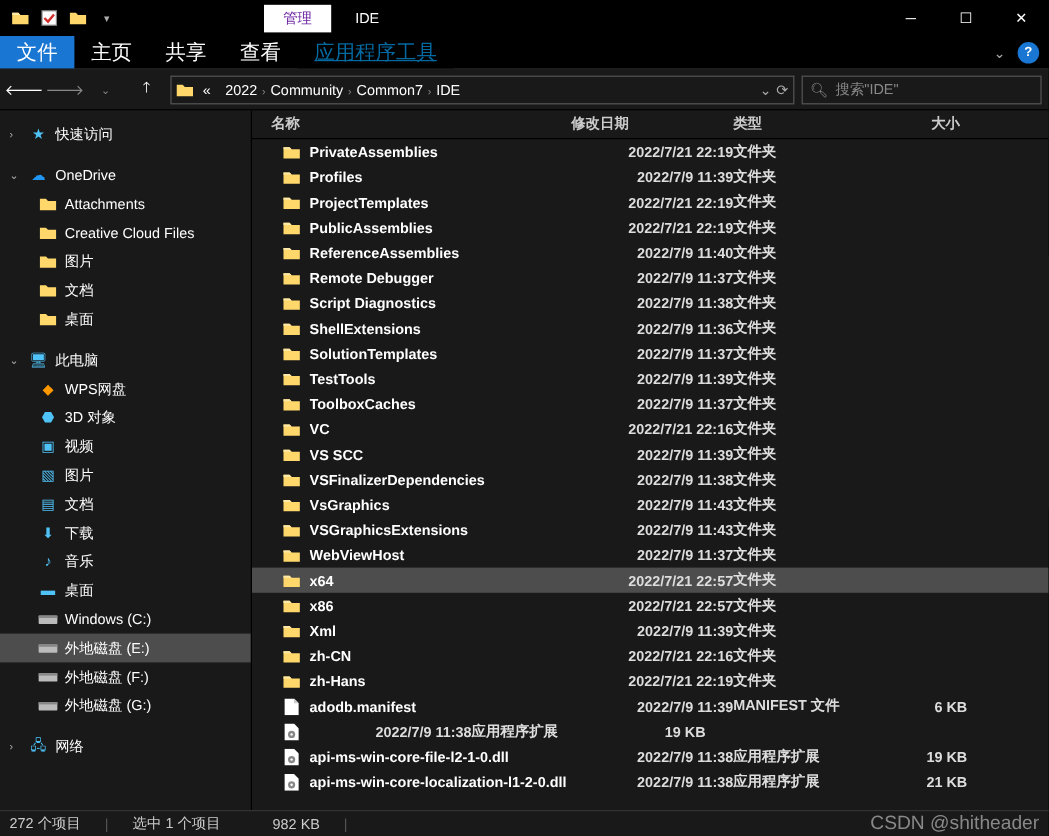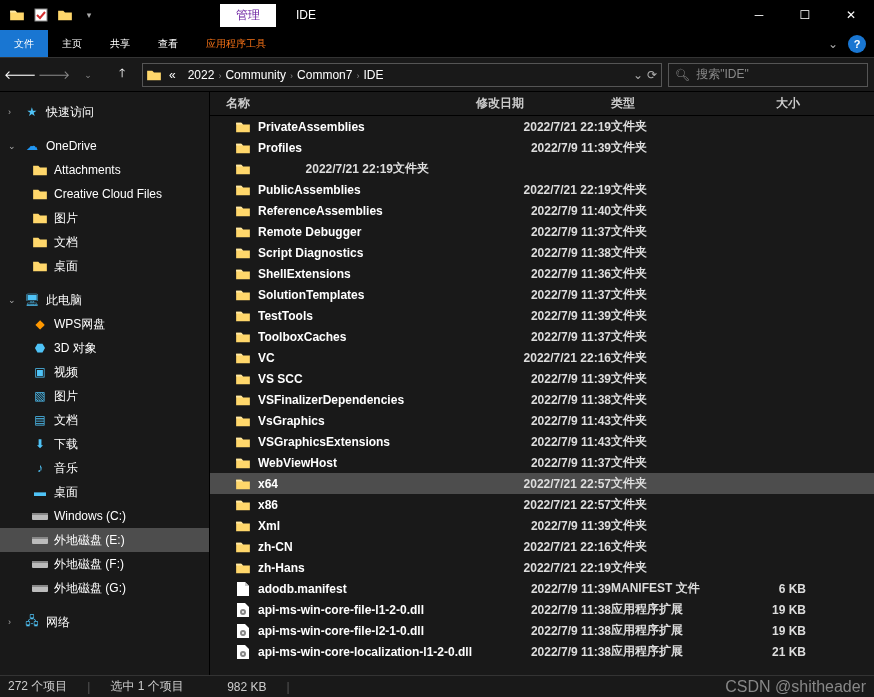--- a/index.html
+++ b/index.html
@@ -9,23 +9,23 @@
 .titlebar { height: 30px; background: #000; display: flex; align-items: center; }
 .titlebar .qat { display: flex; align-items: center; padding-left: 6px; gap: 2px; }
 .qat-item { width: 22px; height: 22px; display: flex; align-items: center; justify-content: center; }
 .title-tab { background: #ffffff; color: #6a1fa0; padding: 3px 16px; margin-left: 120px; font-size: 12px; }
 .title-text { margin-left: 20px; color: #fff; }
 .titlebar .spacer { flex: 1; }
 .winbtn { width: 46px; height: 30px; display: flex; align-items: center; justify-content: center; color: #fff; }
 
 
 .ribbon { height: 28px; background: #000; display: flex; align-items: stretch; border-bottom: 1px solid #333; }
-.rtab { padding: 0 14px; display: flex; align-items: center; color: #fff; font-size: 10px; }
+.rtab { padding: 0 14px; display: flex; align-items: center; color: #fff; font-size: 17px; }
 .rtab.file { background: #1976d2; color: #fff; }
-.rtab.app { background: #000; color: #f97316; }
+.rtab.app { background: #000; color: #0369a1; text-decoration: underline; }
 .ribbon .spacer { flex: 1; }
 .ribbon-right { display: flex; align-items: center; padding-right: 8px; gap: 10px; }
 .help-icon { width: 18px; height: 18px; border-radius: 50%; background: #1976d2; color: #fff; display: flex; align-items: center; justify-content: center; font-size: 11px; font-weight: bold; }
 
 
 .addr-row { height: 34px; background: #191919; display: flex; align-items: center; padding: 0 6px; gap: 6px; border-bottom: 1px solid #000; }
 .nav-btn { width: 28px; height: 28px; display: flex; align-items: center; justify-content: center; color: #888; }
 .nav-btn.enabled { color: #fff; }
 .addr-box { flex: 1; height: 24px; background: #191919; border: 1px solid #555; display: flex; align-items: center; padding: 0 4px; gap: 4px; }
 .crumb { color: #fff; padding: 0 4px; }
@@ -334,20 +334,21 @@
     <span class="type">文件夹</span>
     <span class="size"></span>
         </div>
         <div class="file-row">
           <span class="icon">
             <svg class="folder-svg" viewBox="0 0 16 14">
               <path fill="#ffd76b" d="M0 2h6l2 2h8v9H0z"></path>
               <path fill="#ffe9a8" d="M0 2h6l2 2H0z"></path>
             </svg>
           </span>
+    <span class="name">ProjectTemplates</span>
     <span class="date">2022/7/21 22:19</span>
     <span class="type">文件夹</span>
     <span class="size"></span>
         </div>
         <div class="file-row">
           <span class="icon">
             <svg class="folder-svg" viewBox="0 0 16 14">
               <path fill="#ffd76b" d="M0 2h6l2 2h8v9H0z"></path>
               <path fill="#ffe9a8" d="M0 2h6l2 2H0z"></path>
             </svg>
@@ -586,21 +587,20 @@
     <span class="size">6 KB</span>
         </div>
         <div class="file-row">
           <span class="icon">
             <svg class="file-svg" viewBox="0 0 12 14">
               <path fill="#fff" d="M0 0h8l4 4v10H0z"></path>
               <circle cx="6" cy="9" r="3" fill="#888"></circle>
               <circle cx="6" cy="9" r="1" fill="#fff"></circle>
             </svg>
           </span>
-    <span class="name">api-ms-win-core-file-l1-2-0.dll</span>
     <span class="date">2022/7/9 11:38</span>
     <span class="type">应用程序扩展</span>
     <span class="size">19 KB</span>
         </div>
         <div class="file-row">
           <span class="icon">
             <svg class="file-svg" viewBox="0 0 12 14">
               <path fill="#fff" d="M0 0h8l4 4v10H0z"></path>
               <circle cx="6" cy="9" r="3" fill="#888"></circle>
               <circle cx="6" cy="9" r="1" fill="#fff"></circle>

